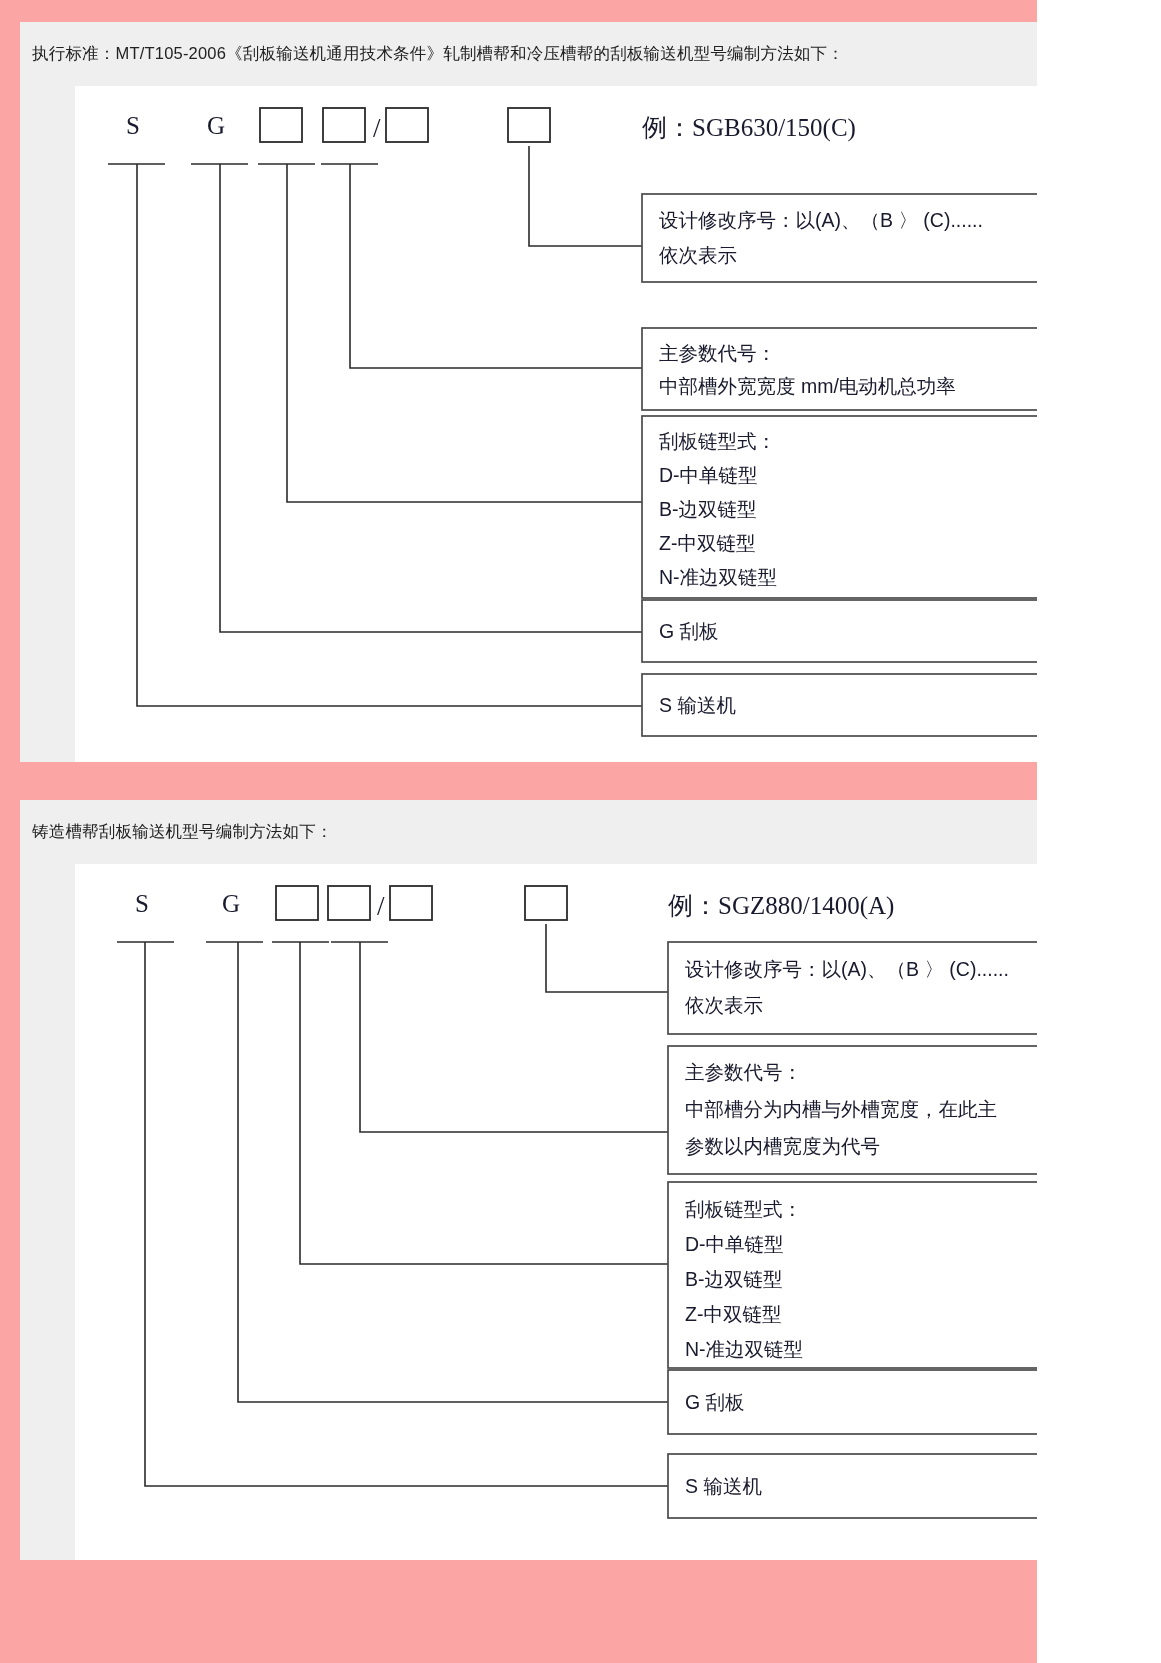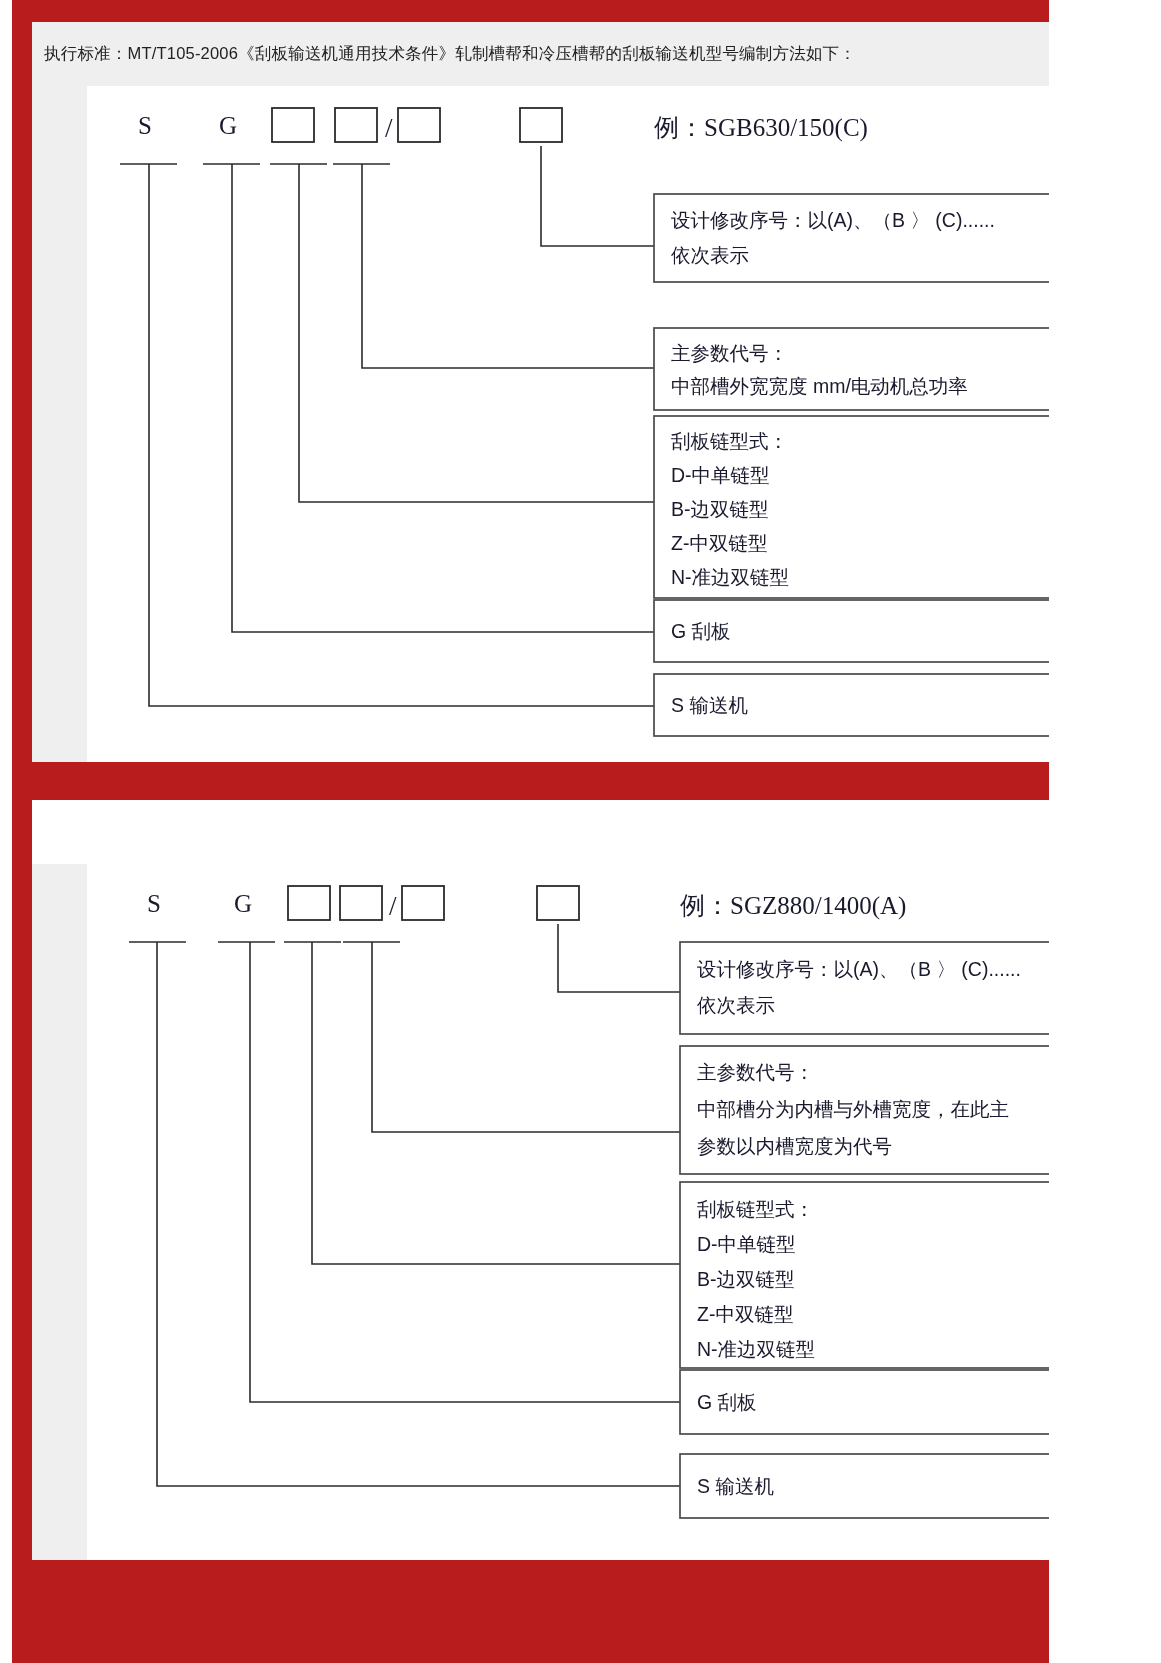--- a/index.html
+++ b/index.html
@@ -5,23 +5,22 @@
   * { box-sizing: border-box; }
   html, body {
     margin: 0; padding: 0;
     background: #ffffff;
     font-family: "Liberation Sans", "DejaVu Sans", sans-serif;
   }
   .page {
     position: relative;
     width: 1037px;
     height: 1663px;
-    background: #b91c1c;
+    background: #fca5a5;
     overflow: hidden;
-    margin-left: 12px;
   }
 
   
   .section {
     position: absolute;
     left: 20px;
     width: 1121px;
     background: #ffffff;
   }
   #section-1 { top: 22px;  height: 740px; }
@@ -160,20 +159,23 @@
           <rect class="infobox" x="567" y="588" width="400" height="62"></rect>
           <text class="box-text" x="584" y="626">S 输送机</text>
 
         </svg>
       </div>
     </div>
   </div>
 
   <div class="section" id="section-2">
 
+    <div class="section-header">
+      <span class="htext">铸造槽帮刮板输送机型号编制方法如下：</span>
+    </div>
 
     <div class="section-body">
       <div class="gutter"></div>
 
       <div class="diagram">
         <svg viewBox="0 0 1066 696" preserveAspectRatio="none" aria-hidden="true">
 
           <text class="code-letter" x="67" y="48" text-anchor="middle">S</text>
           <text class="code-letter" x="156" y="48" text-anchor="middle">G</text>
 

